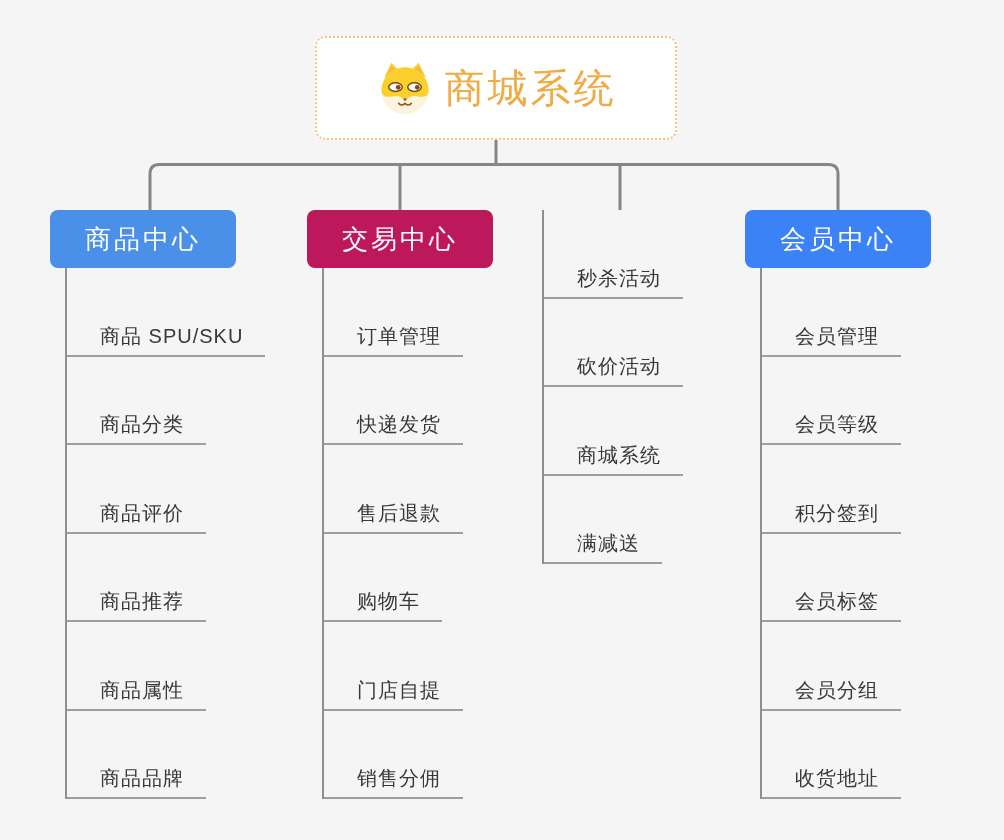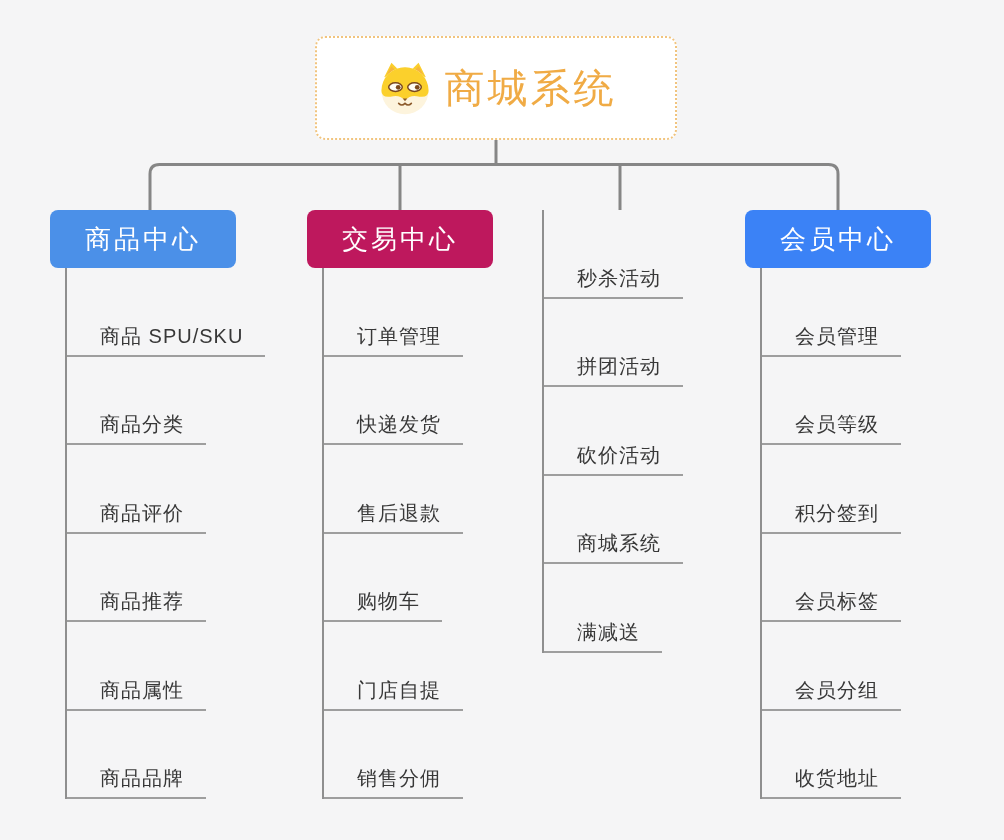--- a/index.html
+++ b/index.html
@@ -184,23 +184,20 @@
         </li>
     </ul>
   </div>
 
   <div class="branch b2">
     <ul class="branch-list">
       <li class="branch-item">
           <span>秒杀活动</span>
         </li>
       <li class="branch-item">
-          <span>拼团活动</span>
-        </li>
-      <li class="branch-item">
           <span>砍价活动</span>
         </li>
       <li class="branch-item">
           <span>商城系统</span>
         </li>
       <li class="branch-item">
           <span>满减送</span>
         </li>
     </ul>
   </div>

